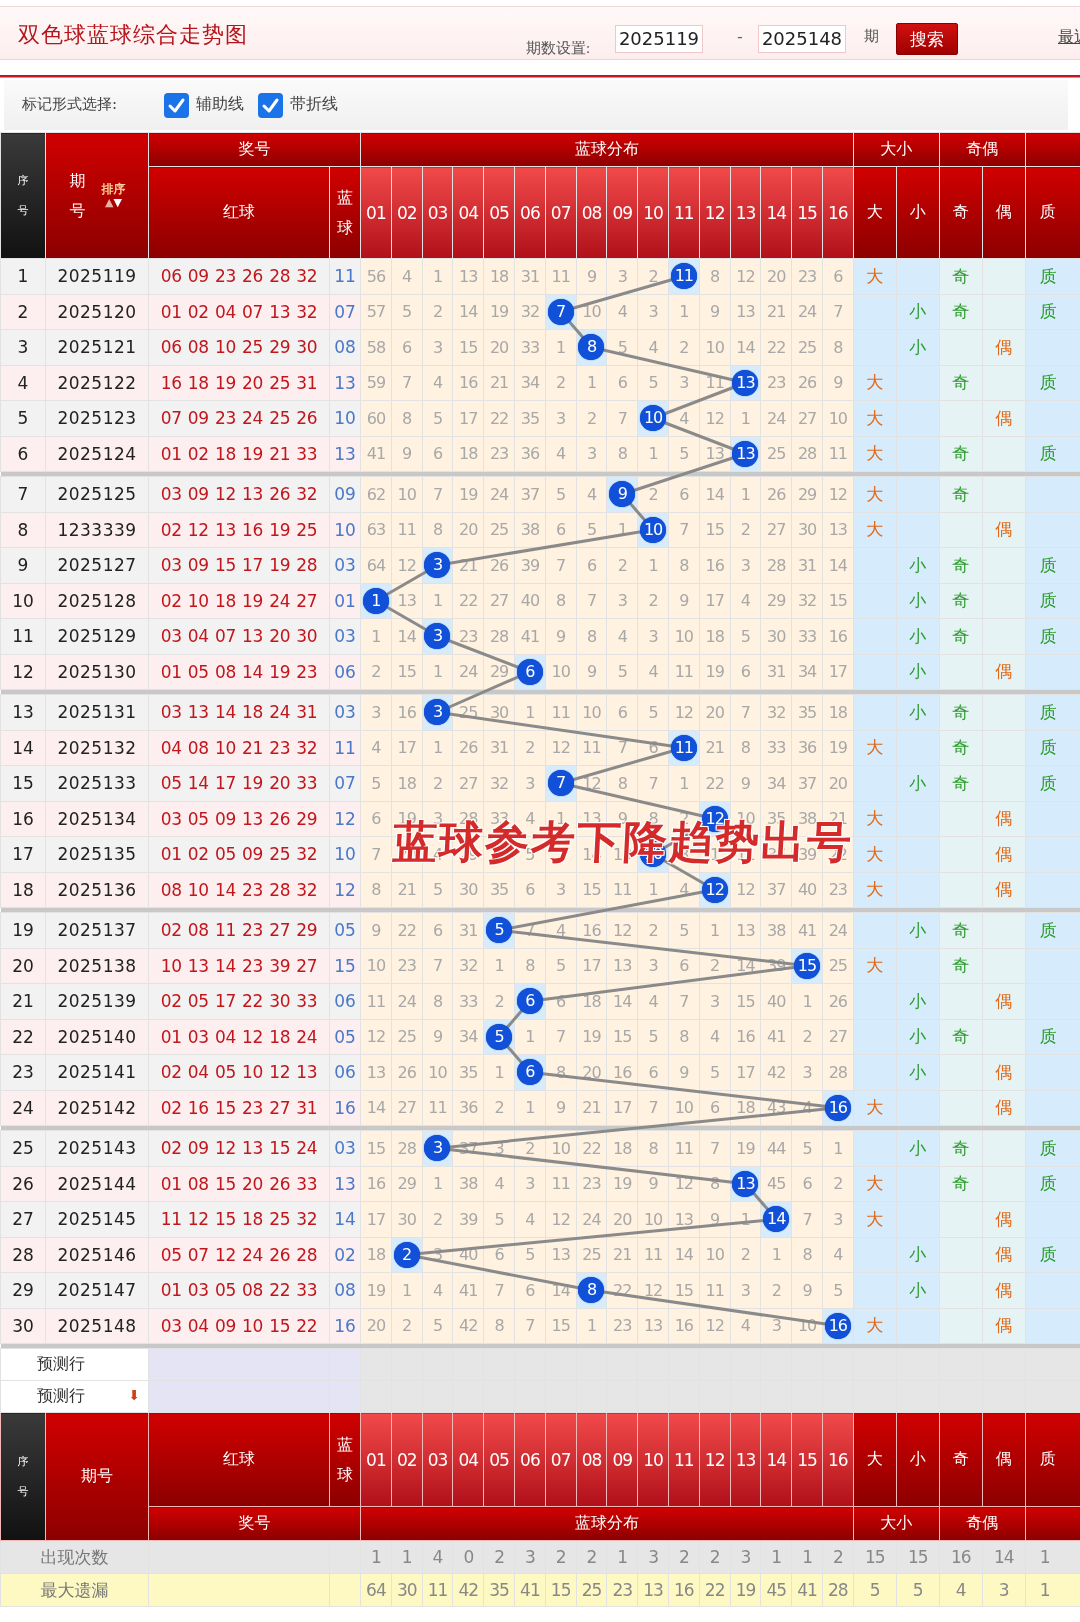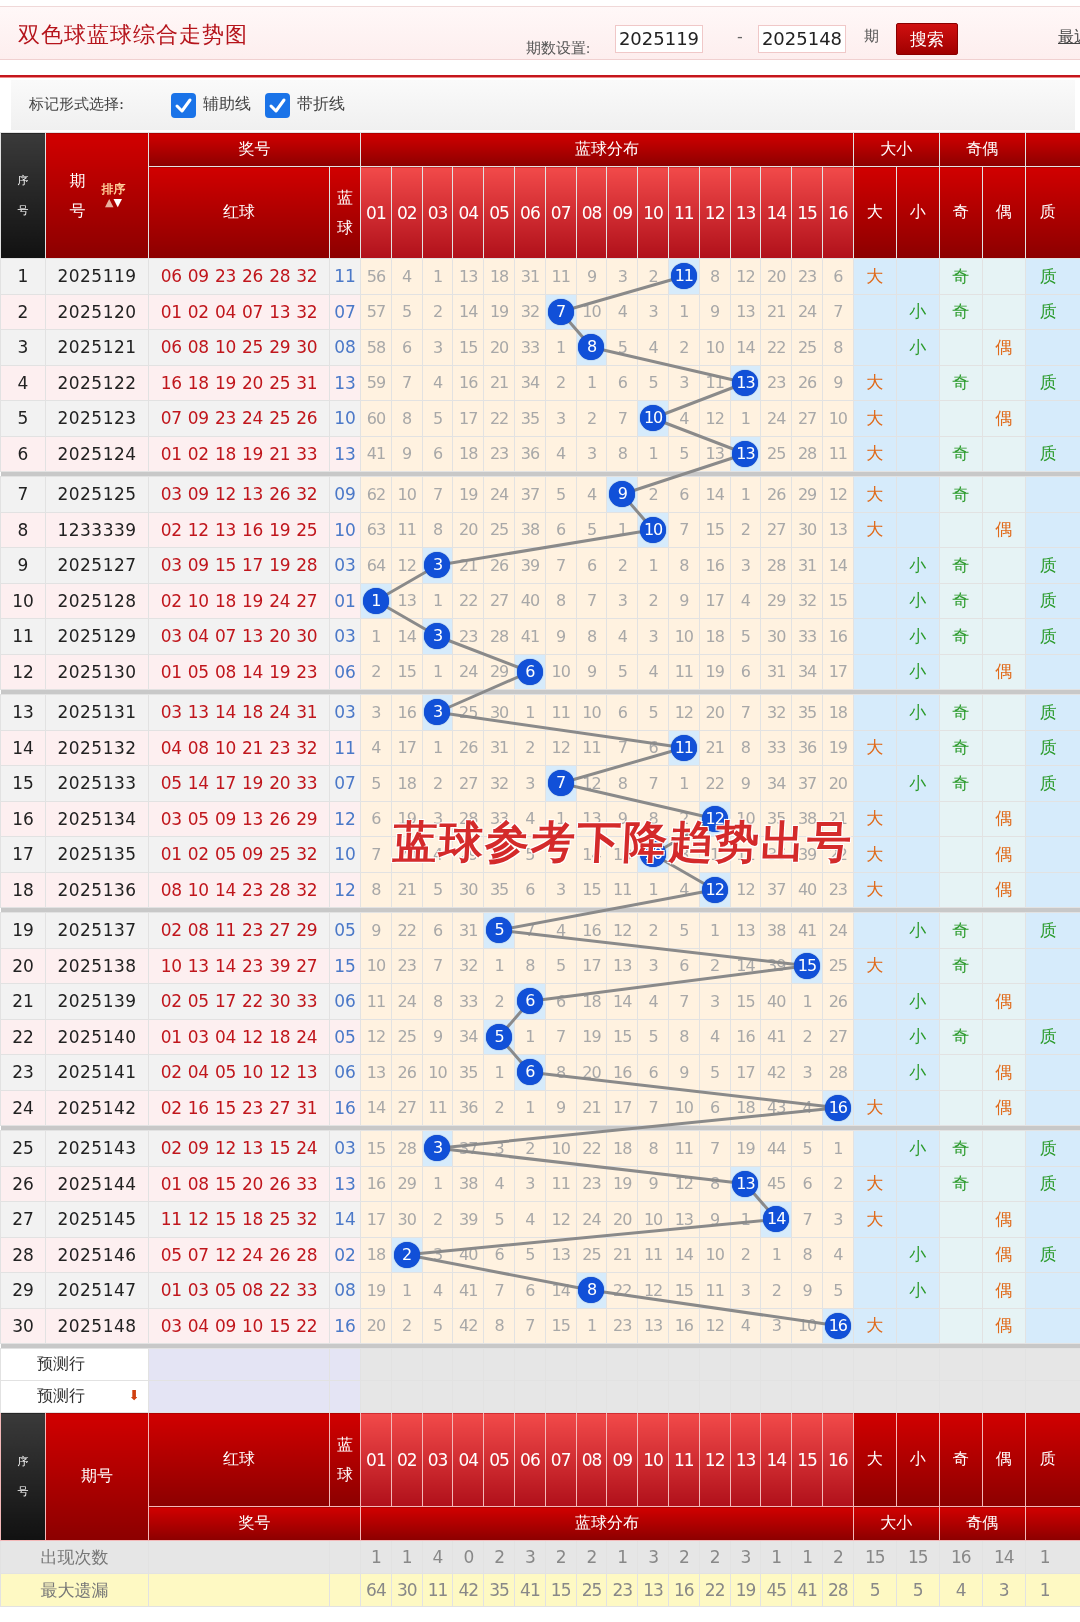--- a/index.html
+++ b/index.html
@@ -11,21 +11,21 @@
     border-top: 1px solid #f0d8d8; border-bottom: 1px solid #f0d0d0;
   }
   .title { position: absolute; left: 18px; top: 13px; font-family: "DejaVu Serif", serif; font-size: 22px; color: #b5141b; letter-spacing: 1px; }
   .period-label { position: absolute; left: 526px; top: 20px; font-family: Liberation Serif, serif; font-size: 15px; color: #555; margin-top: 12px; }
   .period-input { position: absolute; top: 18px; width: 88px; height: 28px; border: 1px solid #f0c8c8; background: #fff; font-size: 18px; color: #222; text-align: center; line-height: 26px; font-family: "DejaVu Sans", sans-serif; }
   .dash { position: absolute; left: 737px; top: 20px; font-size: 16px; color: #666; }
   .qi { position: absolute; left: 864px; top: 20px; font-family: "DejaVu Serif", serif; font-size: 15px; color: #555; }
   .search-btn { position: absolute; left: 896px; top: 16px; width: 62px; height: 32px; background: linear-gradient(#d01010, #a00000); border: 1px solid #8a0000; border-radius: 2px; color: #fff; font-size: 17px; line-height: 30px; text-align: center; }
   .latest-link { position: absolute; left: 1058px; top: 20px; font-size: 16px; color: #444; text-decoration: underline; white-space: nowrap; }
   .redline { position: absolute; left: 0; top: 75px; width: 1080px; height: 3px; background: #c4161c; border-bottom: 1px solid #e88; }
-  .optbar { position: absolute; left: 11px; top: 80px; width: 1064px; height: 50px; background: linear-gradient(#fafafa, #f0f0f0); padding-left: 31px; }
+  .optbar { position: absolute; left: 4px; top: 80px; width: 1064px; height: 50px; background: linear-gradient(#fafafa, #f0f0f0); padding-left: 31px; }
   .opt-label { position: absolute; left: 18px; top: 15px; font-family: "DejaVu Serif", serif; font-size: 15px; color: #444; }
   .cb { position: absolute; top: 13px; width: 25px; height: 25px; background: #1a73e8; border-radius: 4px; }
   .cb svg { position: absolute; left: 3px; top: 3px; }
   .cb-label { position: absolute; top: 14px; font-family: "DejaVu Serif", serif; font-size: 16px; color: #444; }
 
   table.grid { position: absolute; left: 0; border-collapse: collapse; table-layout: fixed; }
   table.grid td, table.grid th { border: 1px solid #e2e2e2; text-align: center; padding: 0; overflow: hidden; white-space: nowrap; }
   .hd th { color: #fff; font-weight: normal; border: 1px solid #f3b8b8; }
   .h-dark { background: linear-gradient(#3a3a3a, #111); font-family: "DejaVu Serif", serif; font-size: 11px; line-height: 30px; }
   .h-red { background: linear-gradient(#d10000, #8c0000); font-family: "DejaVu Serif", serif; font-size: 16px; }

